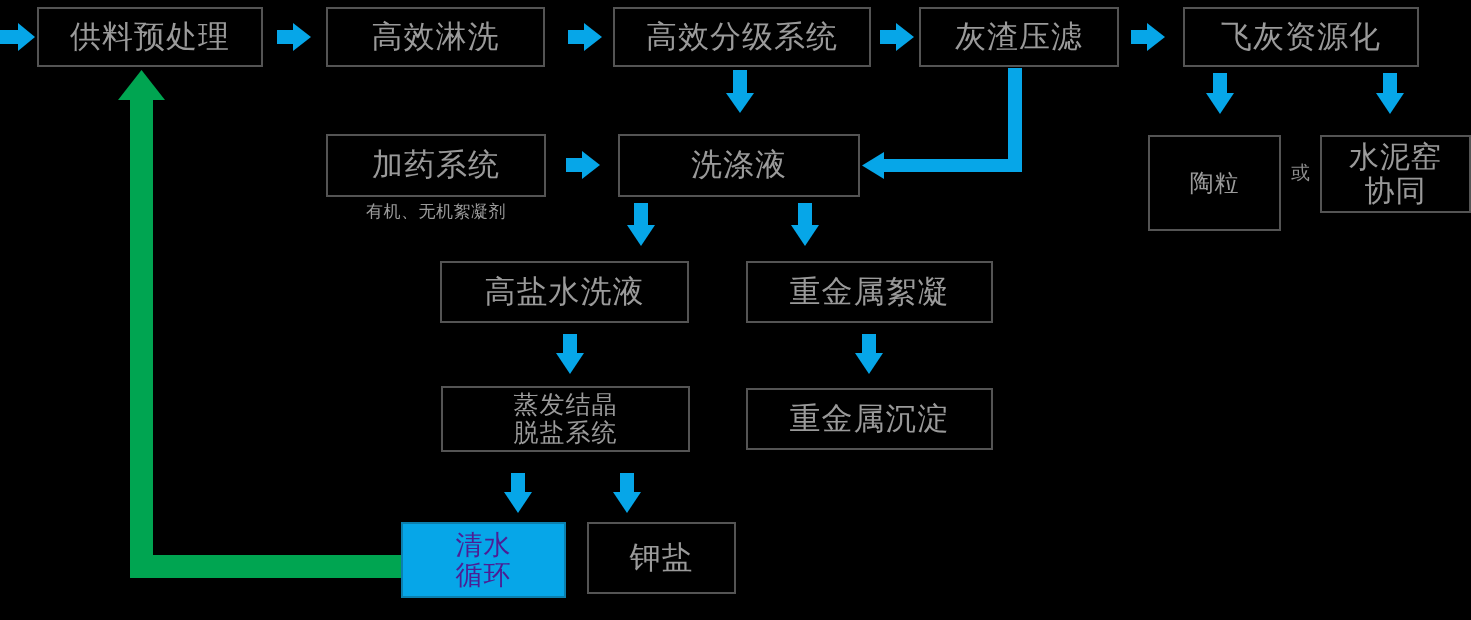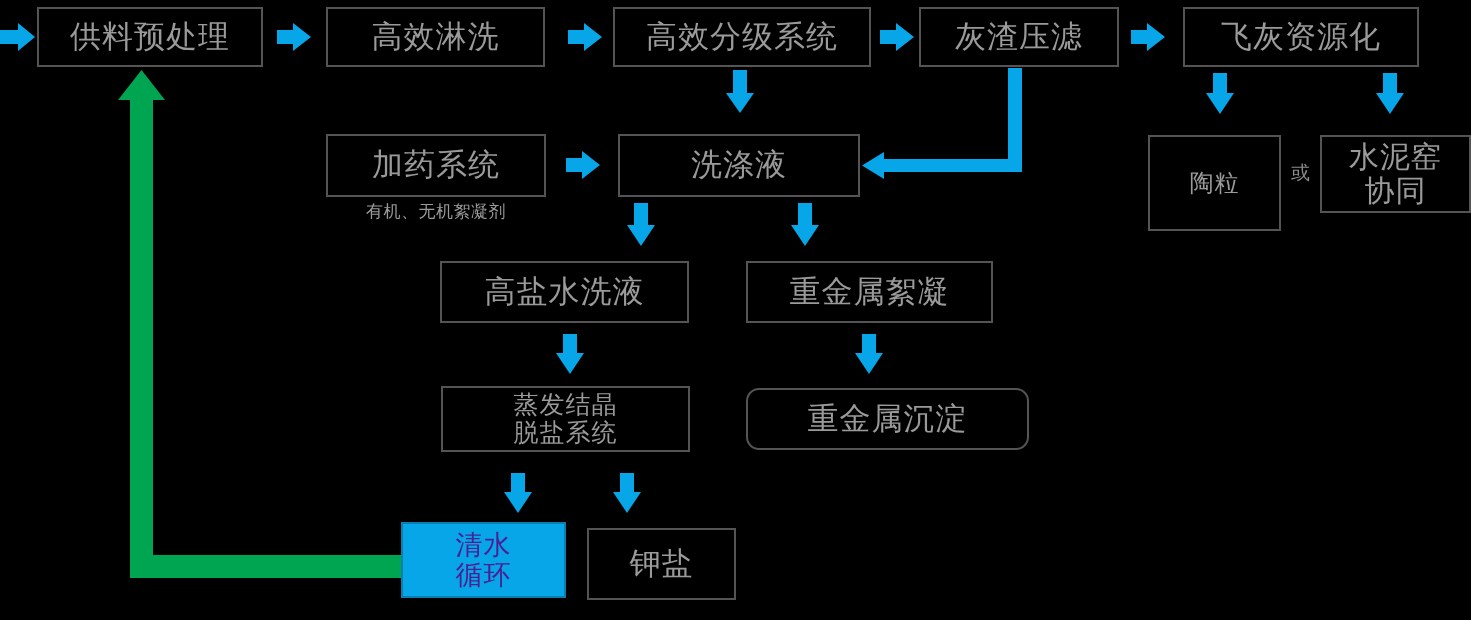--- a/index.html
+++ b/index.html
@@ -200,26 +200,26 @@
 
   <div class="node" style="left:746px; top:261px; width:247px; height:62px; font-size:31px;">
     <span>重金属絮凝</span>
   </div>
 
   <div class="node two-line" style="left:441px; top:386px; width:249px; height:66px; font-size:25px;">
     <span>蒸发结晶</span>
     <span>脱盐系统</span>
   </div>
 
-  <div class="node" style="left:746px; top:388px; width:283px; height:62px; font-size:31px;border-radius:13px;">
+  <div class="node" style="left:746px; top:388px; width:247px; height:62px; font-size:31px;">
     <span>重金属沉淀</span>
   </div>
 
   <div class="node two-line accent" style="left:401px; top:522px; width:165px; height:76px; font-size:27px;">
     <span>清水</span>
     <span>循环</span>
   </div>
 
-  <div class="node" style="left:587px; top:522px; width:149px; height:72px; font-size:31px;margin-top:6px;">
+  <div class="node" style="left:587px; top:522px; width:149px; height:72px; font-size:31px;">
     <span>钾盐</span>
   </div>
 
 </div>
 
 </body></html>

